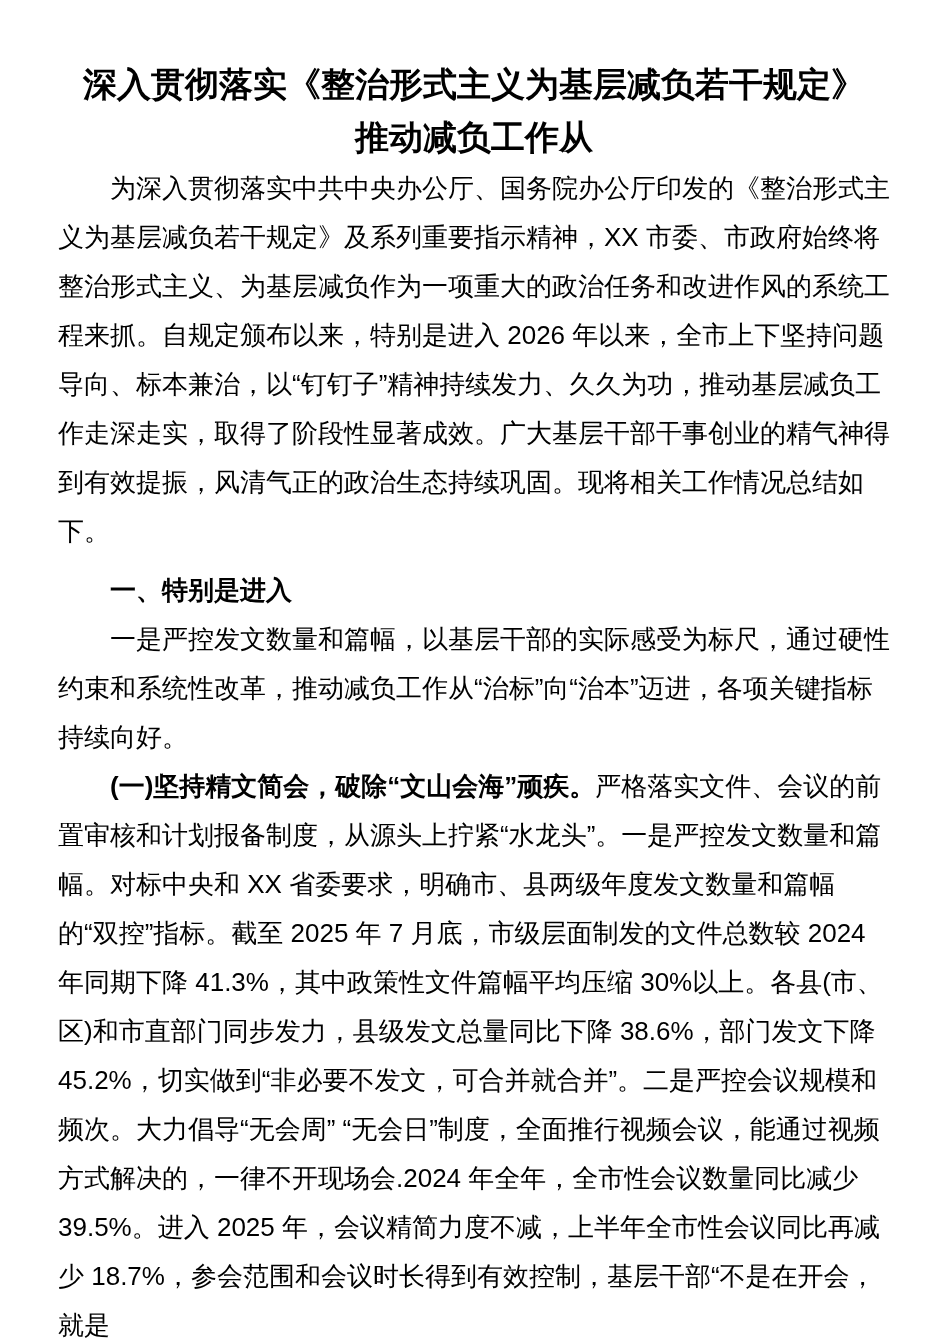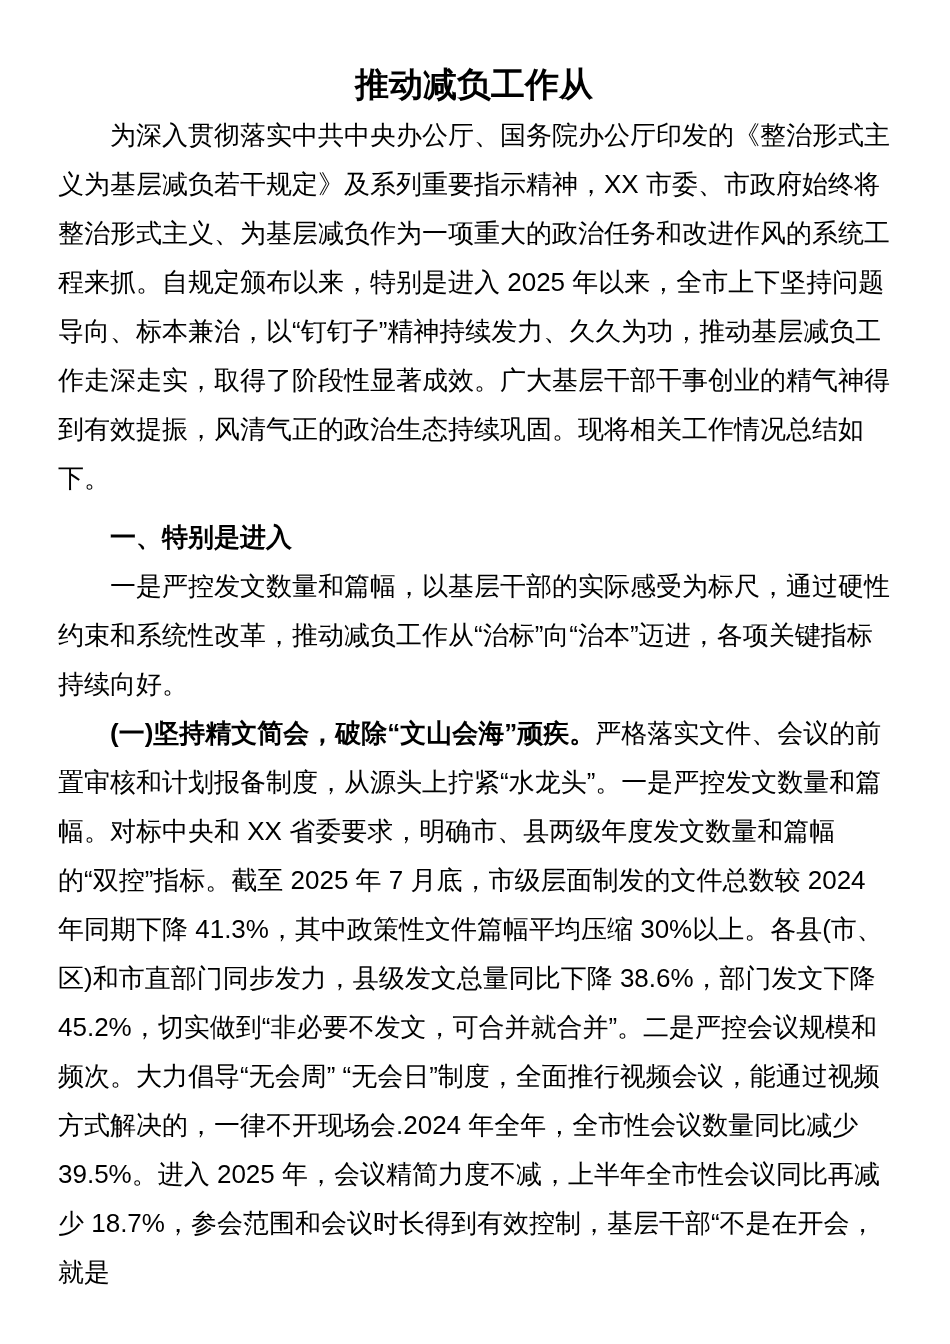--- a/index.html
+++ b/index.html
@@ -52,24 +52,25 @@
     text-align: right;
   }
 </style>
 </head>
 <body>
 
 <div class="page">
   <div class="content">
 
     <h1 class="doc-title">
+      <span class="title-line">深入贯彻落实《整治形式主义为基层减负若干规定》</span>
       <span class="title-line">推动减负工作从</span>
     </h1>
 
-    <p class="body-para">为深入贯彻落实中共中央办公厅、国务院办公厅印发的《整治形式主义为基层减负若干规定》及系列重要指示精神，XX 市委、市政府始终将整治形式主义、为基层减负作为一项重大的政治任务和改进作风的系统工程来抓。自规定颁布以来，特别是进入 2025 年以来，全市上下坚持问题导向、标本兼治，以“钉钉子”精神持续发力、久久为功，推动基层减负工作走深走实，取得了阶段性显著成效。广大基层干部干事创业的精气神得到有效提振，风清气正的政治生态持续巩固。现将相关工作情况总结如下。</p>
+    <p class="body-para">为深入贯彻落实中共中央办公厅、国务院办公厅印发的《整治形式主义为基层减负若干规定》及系列重要指示精神，XX 市委、市政府始终将整治形式主义、为基层减负作为一项重大的政治任务和改进作风的系统工程来抓。自规定颁布以来，特别是进入 2026 年以来，全市上下坚持问题导向、标本兼治，以“钉钉子”精神持续发力、久久为功，推动基层减负工作走深走实，取得了阶段性显著成效。广大基层干部干事创业的精气神得到有效提振，风清气正的政治生态持续巩固。现将相关工作情况总结如下。</p>
 
     <p class="body-para section-heading">一、特别是进入</p>
 
     <p class="body-para">一是严控发文数量和篇幅，以基层干部的实际感受为标尺，通过硬性约束和系统性改革，推动减负工作从“治标”向“治本”迈进，各项关键指标持续向好。</p>
 
     <p class="body-para"><span class="bold-lead">(一)坚持精文简会，破除“文山会海”顽疾。</span><span>严格落实文件、会议的前置审核和计划报备制度，从源头上拧紧“水龙头”。一是严控发文数量和篇幅。对标中央和 XX 省委要求，明确市、县两级年度发文数量和篇幅的“双控”指标。截至 2025 年 7 月底，市级层面制发的文件总数较 2024 年同期下降 41.3%，其中政策性文件篇幅平均压缩 30%以上。各县(市、区)和市直部门同步发力，县级发文总量同比下降 38.6%，部门发文下降 45.2%，切实做到“非必要不发文，可合并就合并”。二是严控会议规模和频次。大力倡导“无会周” “无会日”制度，全面推行视频会议，能通过视频方式解决的，一律不开现场会.2024 年全年，全市性会议数量同比减少 39.5%。进入 2025 年，会议精简力度不减，上半年全市性会议同比再减少 18.7%，参会范围和会议时长得到有效控制，基层干部“不是在开会，就是</span></p>
 
   </div>
 </div>
 

